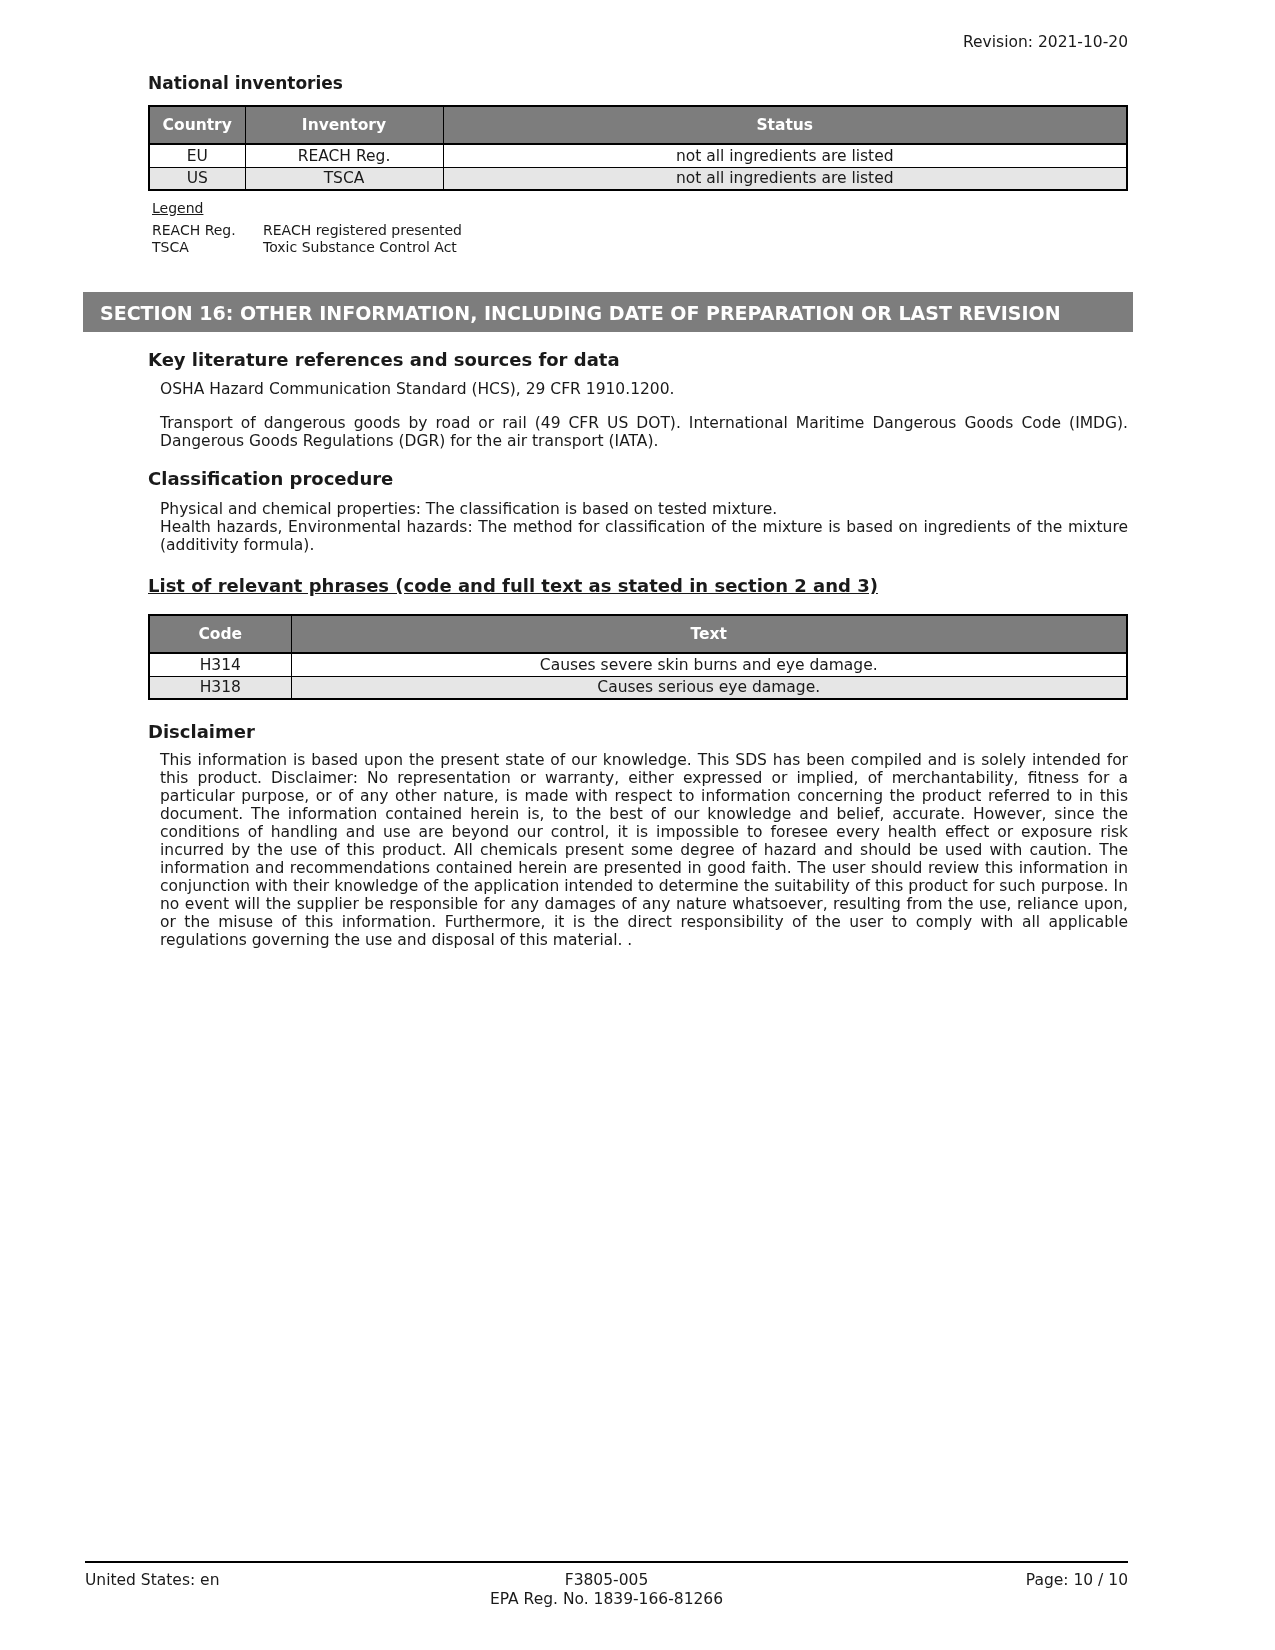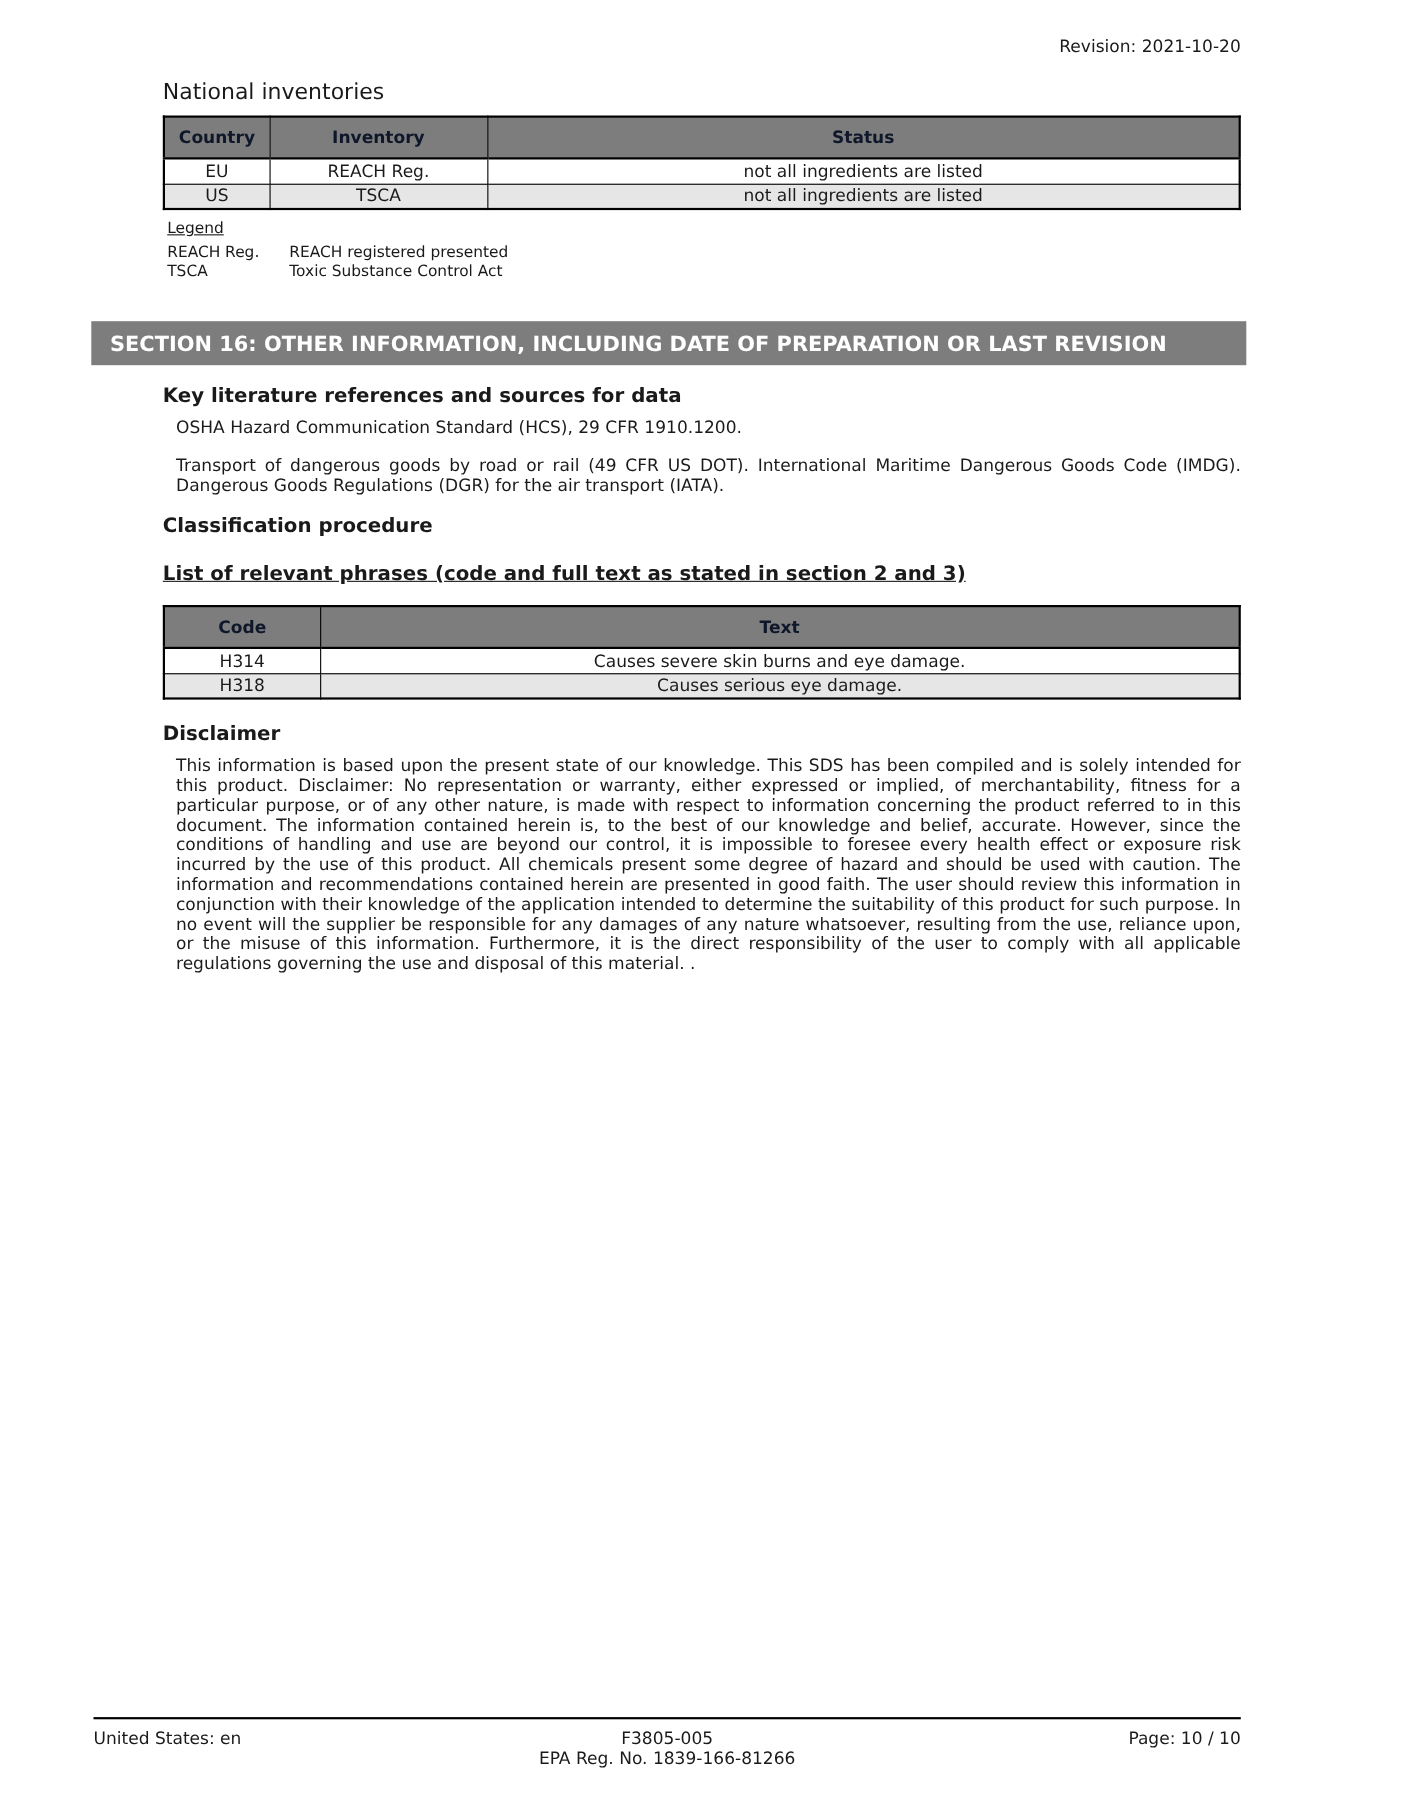--- a/index.html
+++ b/index.html
@@ -22,41 +22,41 @@
   }
   .revision{
     position:absolute;top:33px;right:147px;
     font-size:15.5px;
   }
   .content{
     position:absolute;left:83px;top:64px;width:1050px;
   }
   .h-main{
     margin:8px 0 11px 65px;
-    font-size:20px;font-weight:normal;line-height:22px;
+    font-size:17px;font-weight:bold;line-height:22px;
   }
   .h-sub{
     margin-left:65px;
     font-size:18px;font-weight:bold;line-height:22px;
   }
   .para{
     margin-left:77px;width:968px;
     line-height:18px;
   }
   .just{text-align:justify;}
   .line{display:block;}
   table.tbl{
     border-collapse:collapse;
     margin-left:65px;width:980px;
     border:2px solid var(--border);
     table-layout:fixed;
   }
   table.tbl th{
     background:var(--table-header-bg);
-    color:#0f172a;font-weight:bold;font-size:15.5px;
+    color:#ffffff;font-weight:bold;font-size:15.5px;
     height:38px;text-align:center;vertical-align:middle;
     border:1px solid var(--border);
     border-bottom:2px solid var(--border);
   }
   table.tbl td{
     height:23px;text-align:center;vertical-align:middle;
     border:1px solid var(--border);
     font-size:15.5px;
   }
   table.tbl tr.alt td{background:var(--row-alt-bg);}
@@ -143,20 +143,24 @@
       </div>
     </div>
 
     <div class="section-bar">SECTION 16: OTHER INFORMATION, INCLUDING DATE OF PREPARATION OR LAST REVISION</div>
 
     <h3 class="h-sub mt-h1">Key literature references and sources for data</h3>
     <p class="para mt-p1">OSHA Hazard Communication Standard (HCS), 29 CFR 1910.1200.</p>
     <p class="para mt-p2 just">Transport of dangerous goods by road or rail (49 CFR US DOT).  International Maritime Dangerous Goods Code (IMDG). Dangerous Goods Regulations (DGR) for the air transport (IATA).</p>
 
     <h3 class="h-sub mt-h2">Classification procedure</h3>
+    <p class="para mt-p3">
+      <span class="line">Physical and chemical properties: The classification is based on tested mixture.</span>
+      <span class="line just">Health hazards, Environmental hazards: The method for classification of the mixture is based on ingredients of the mixture (additivity formula).</span>
+    </p>
 
     <h3 class="h-sub mt-h3">List of relevant phrases (code and full text as stated in section 2 and 3)</h3>
 
     <table class="tbl phr-tbl mt-t2">
       <colgroup>
           <col class="c1">
           <col>
         </colgroup>
       <thead>
         <tr>

